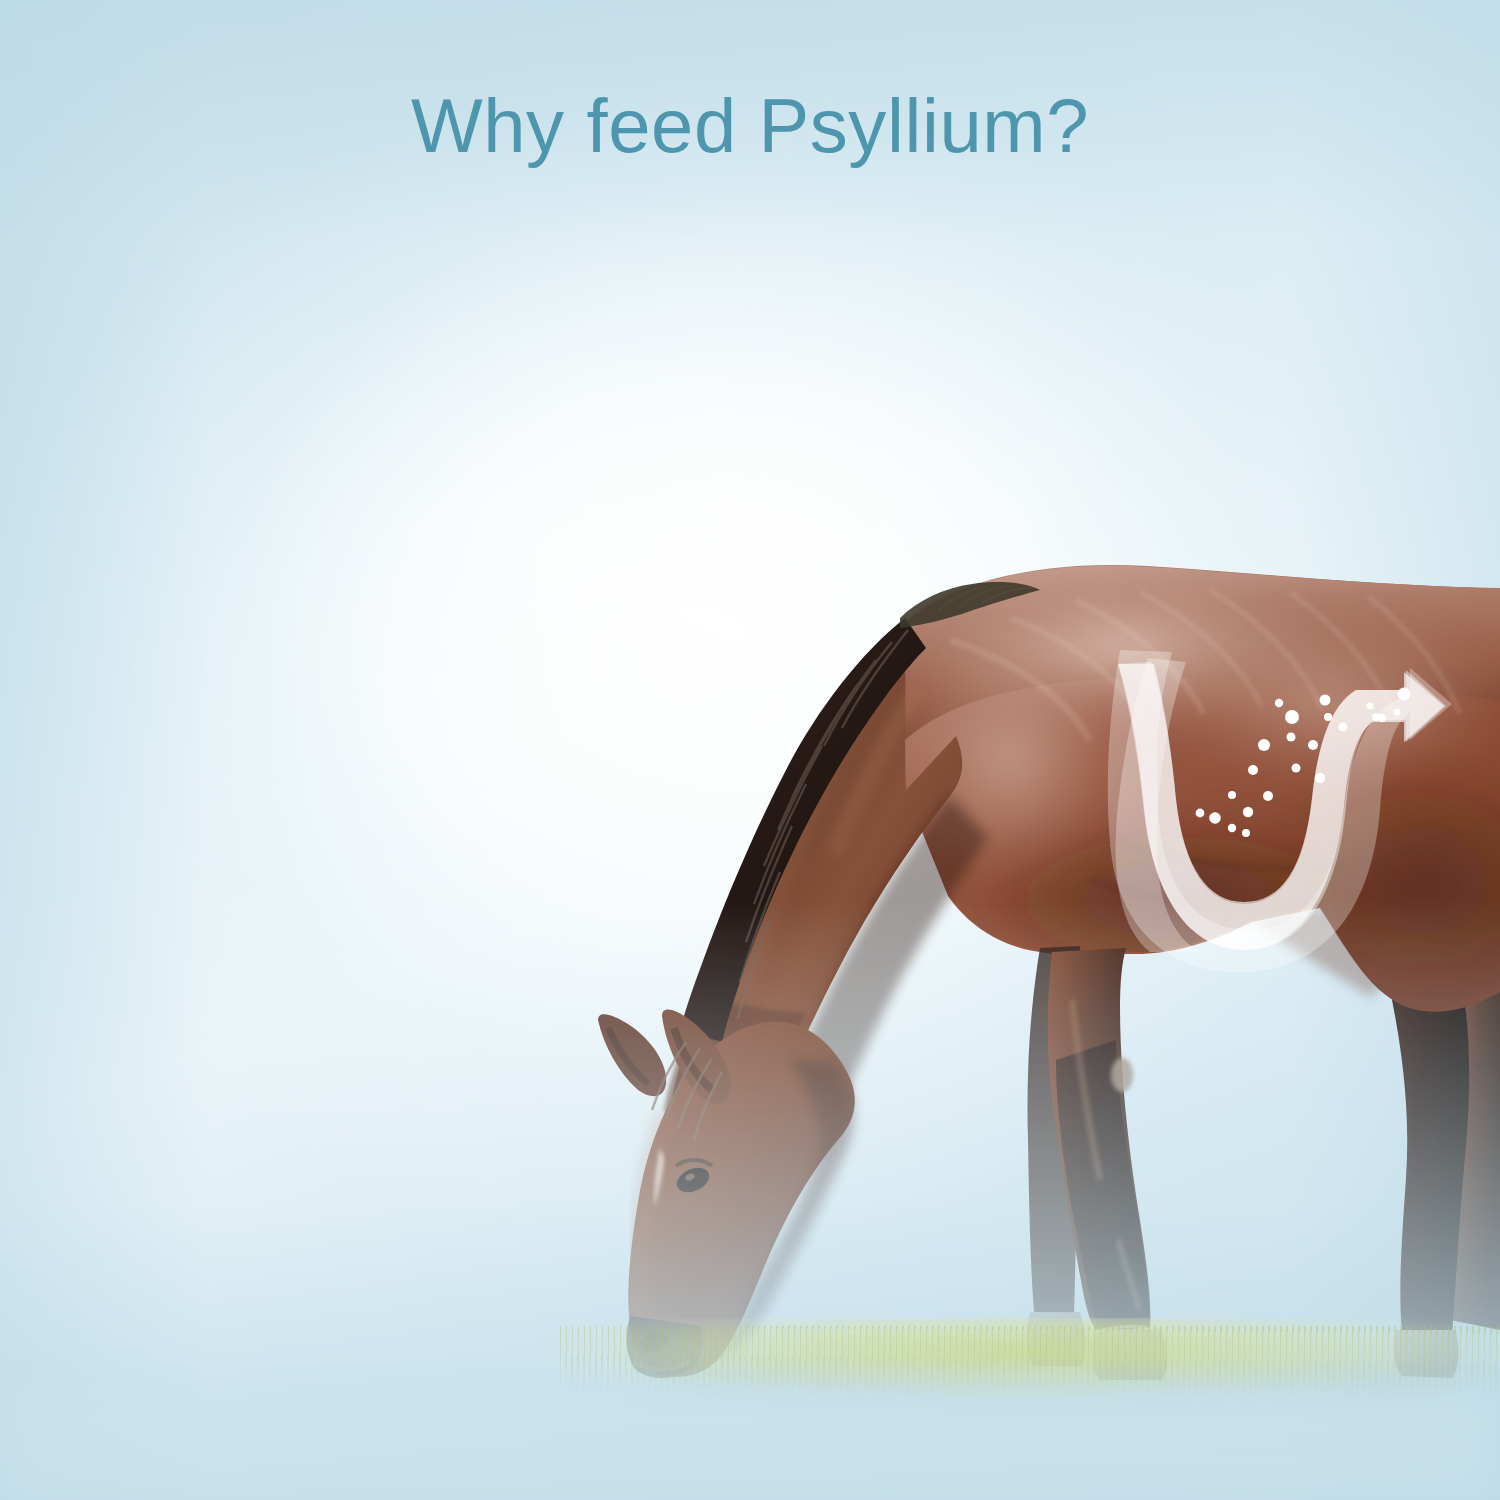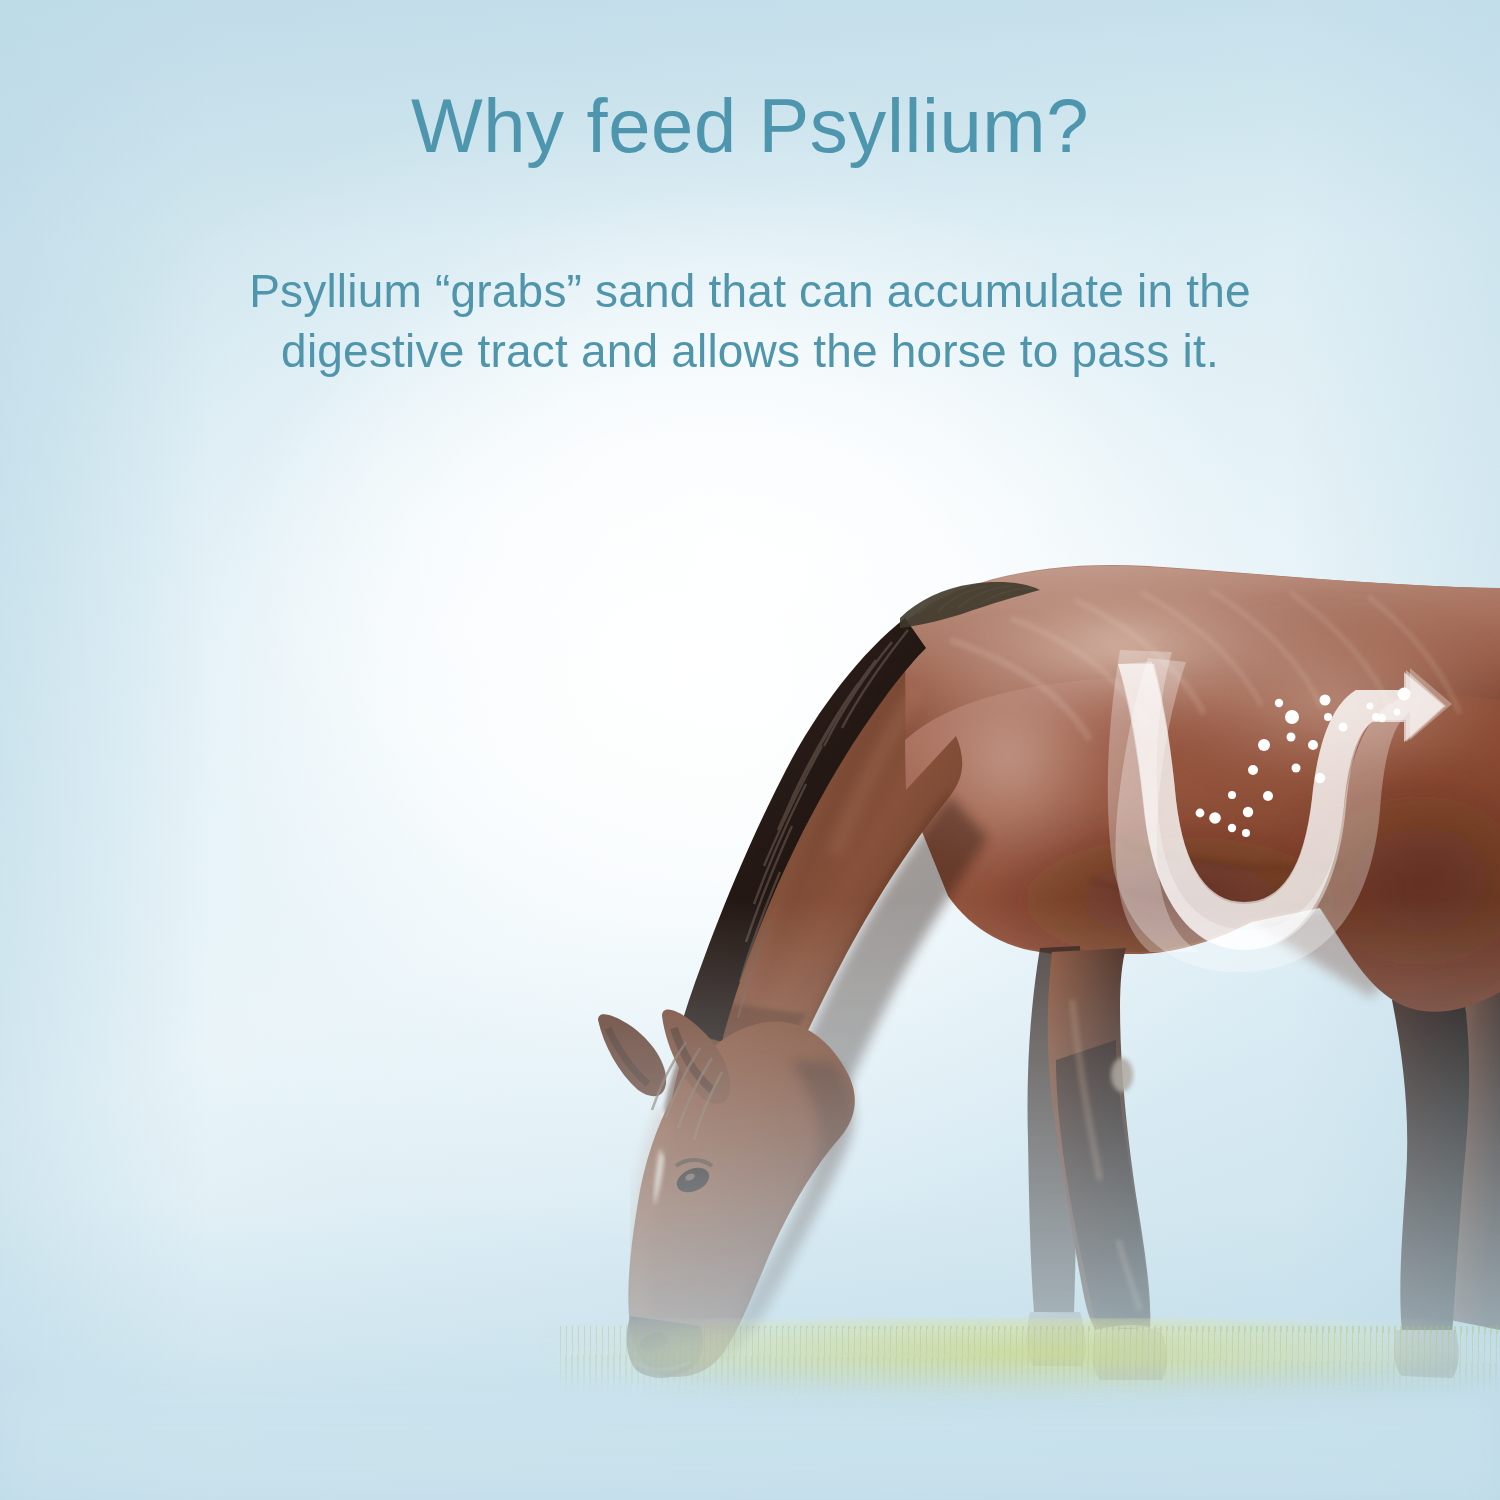--- a/index.html
+++ b/index.html
@@ -529,20 +529,16 @@
       <rect x="0" y="1390" width="1500" height="110" fill="#cbe3ed" opacity="0.55" filter="url(#soft12)"></rect>
     </svg>
   </div>
 
   <div class="grass"></div>
   <div class="grass-blades"></div>
 
   <div class="text-block">
     <h1 class="headline">Why feed Psyllium?</h1>
 
-    <p class="lead">
-      <span>Psyllium “grabs” sand that can accumulate in the</span><br>
-      <span>digestive tract and allows the horse to pass it.</span>
-    </p>
 
   </div>
 
 </div>
 
 </body></html>

